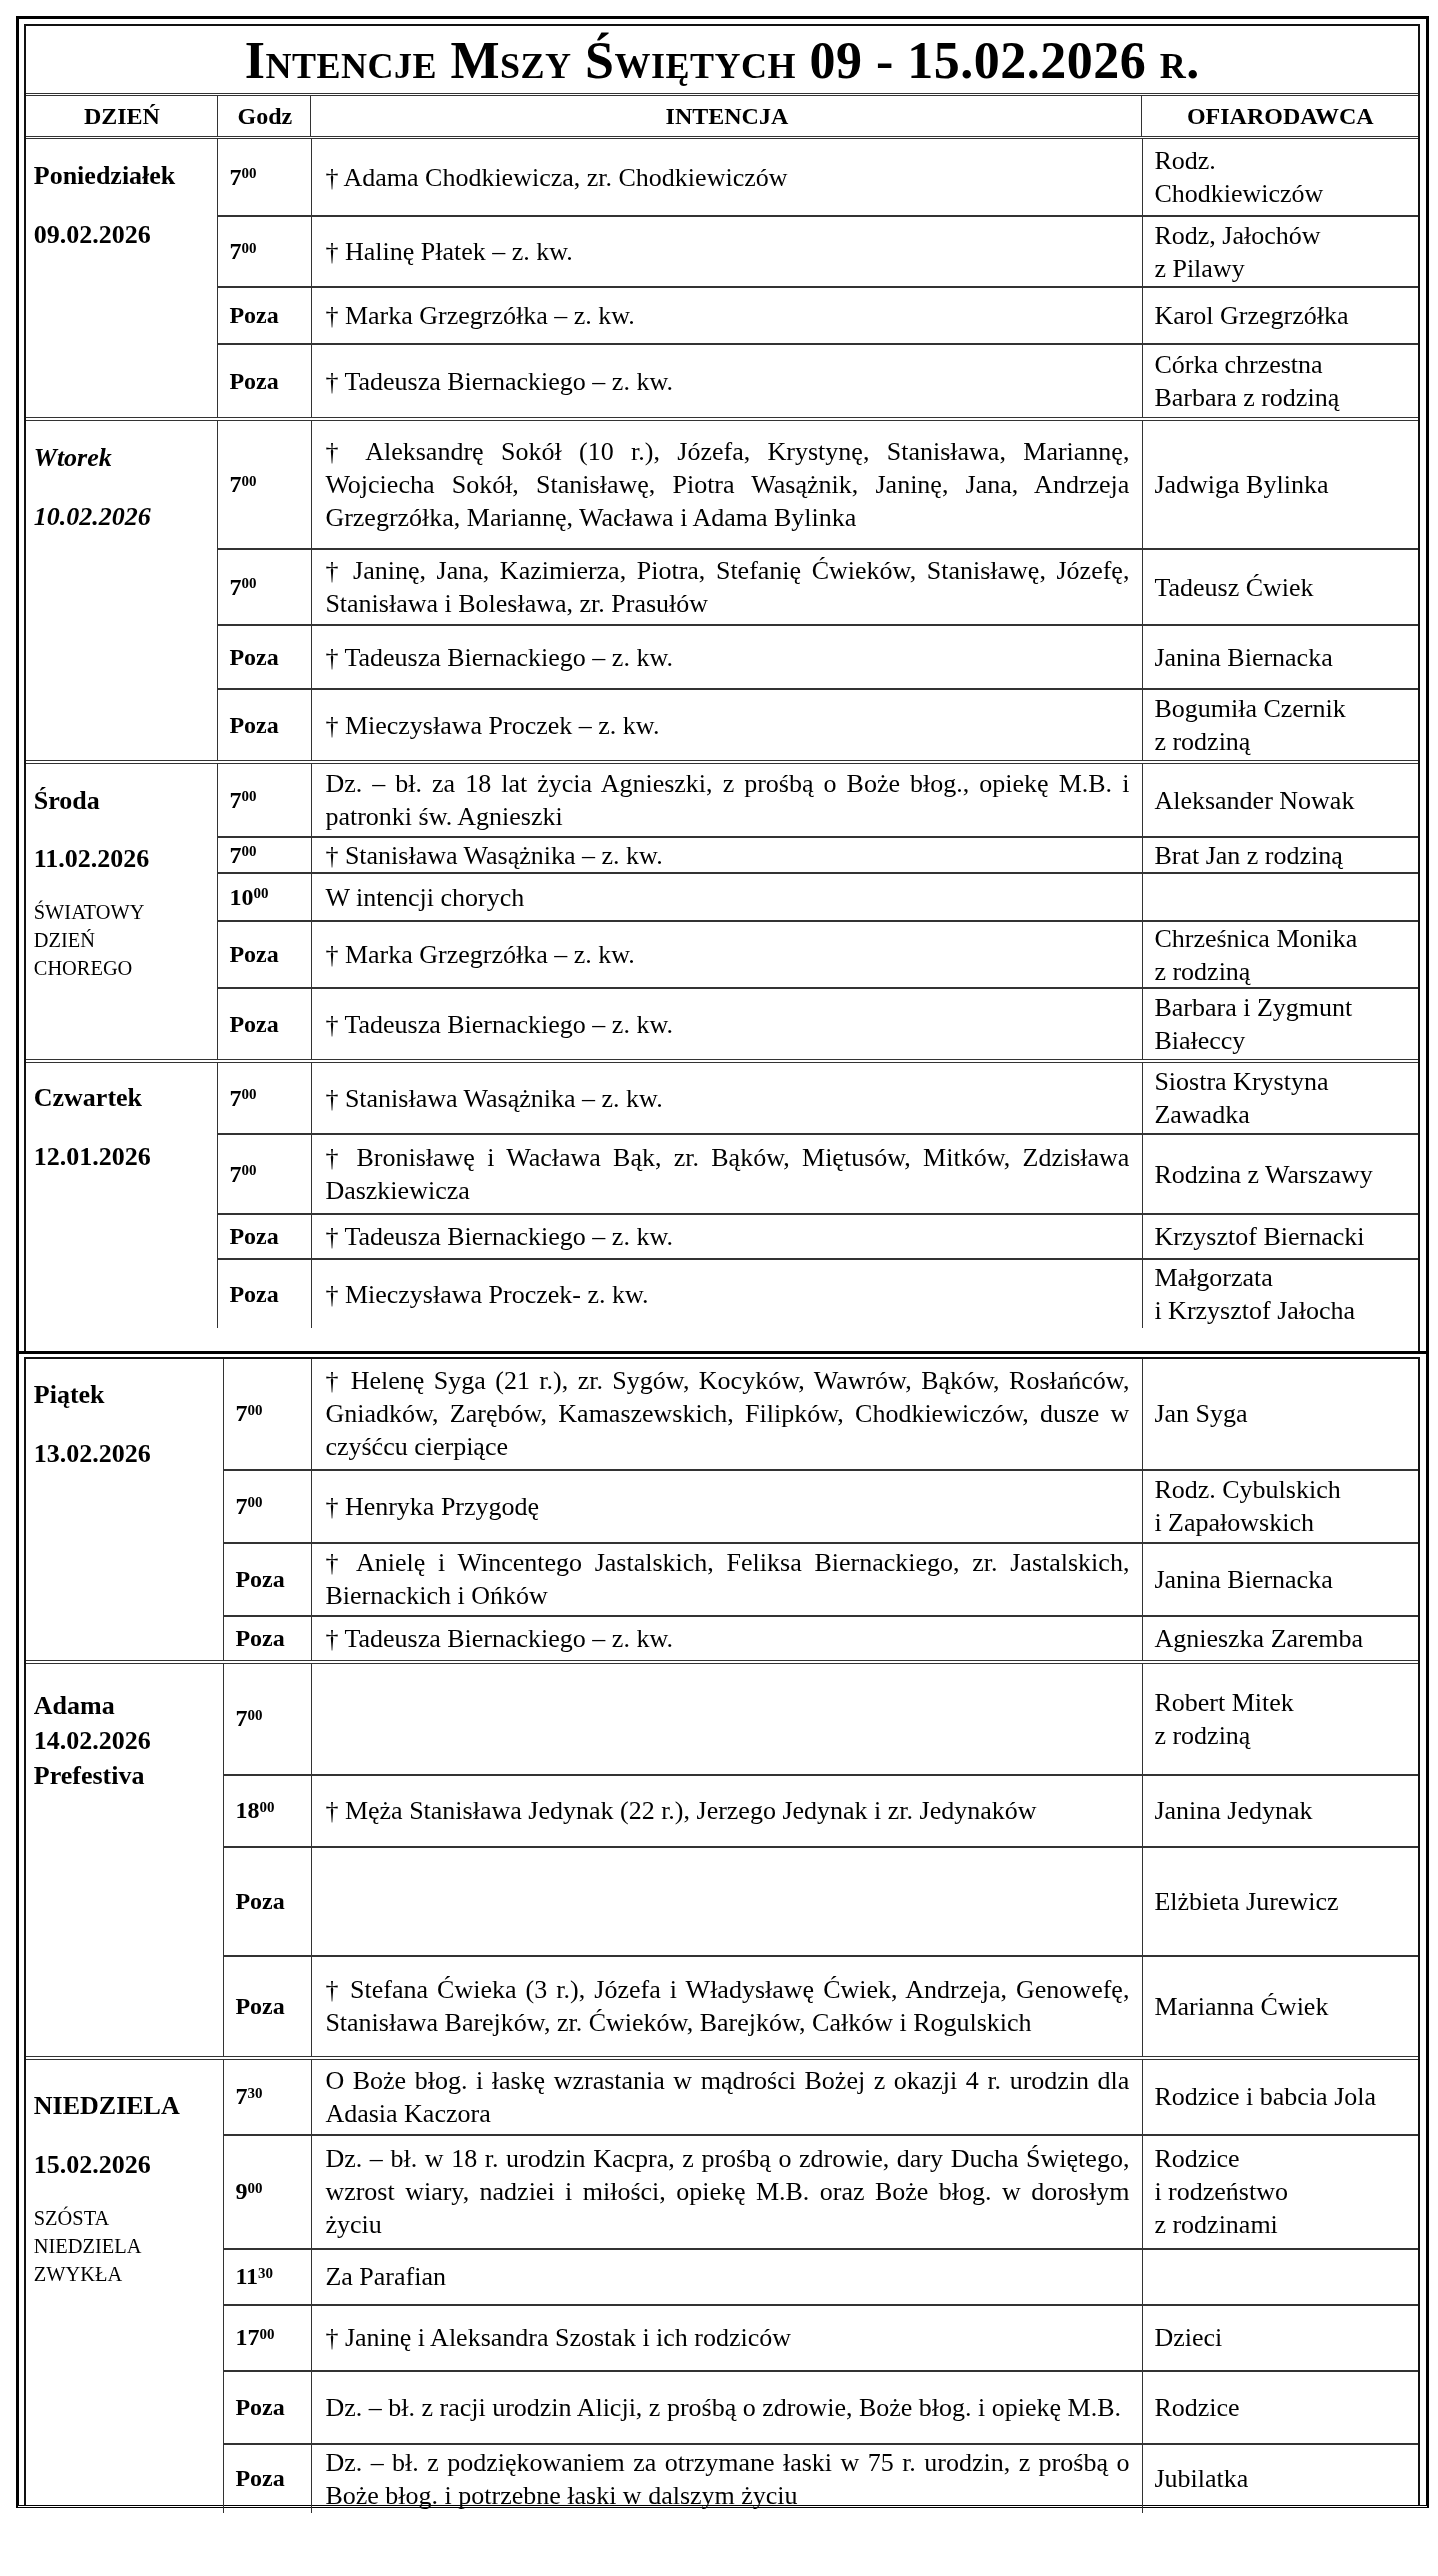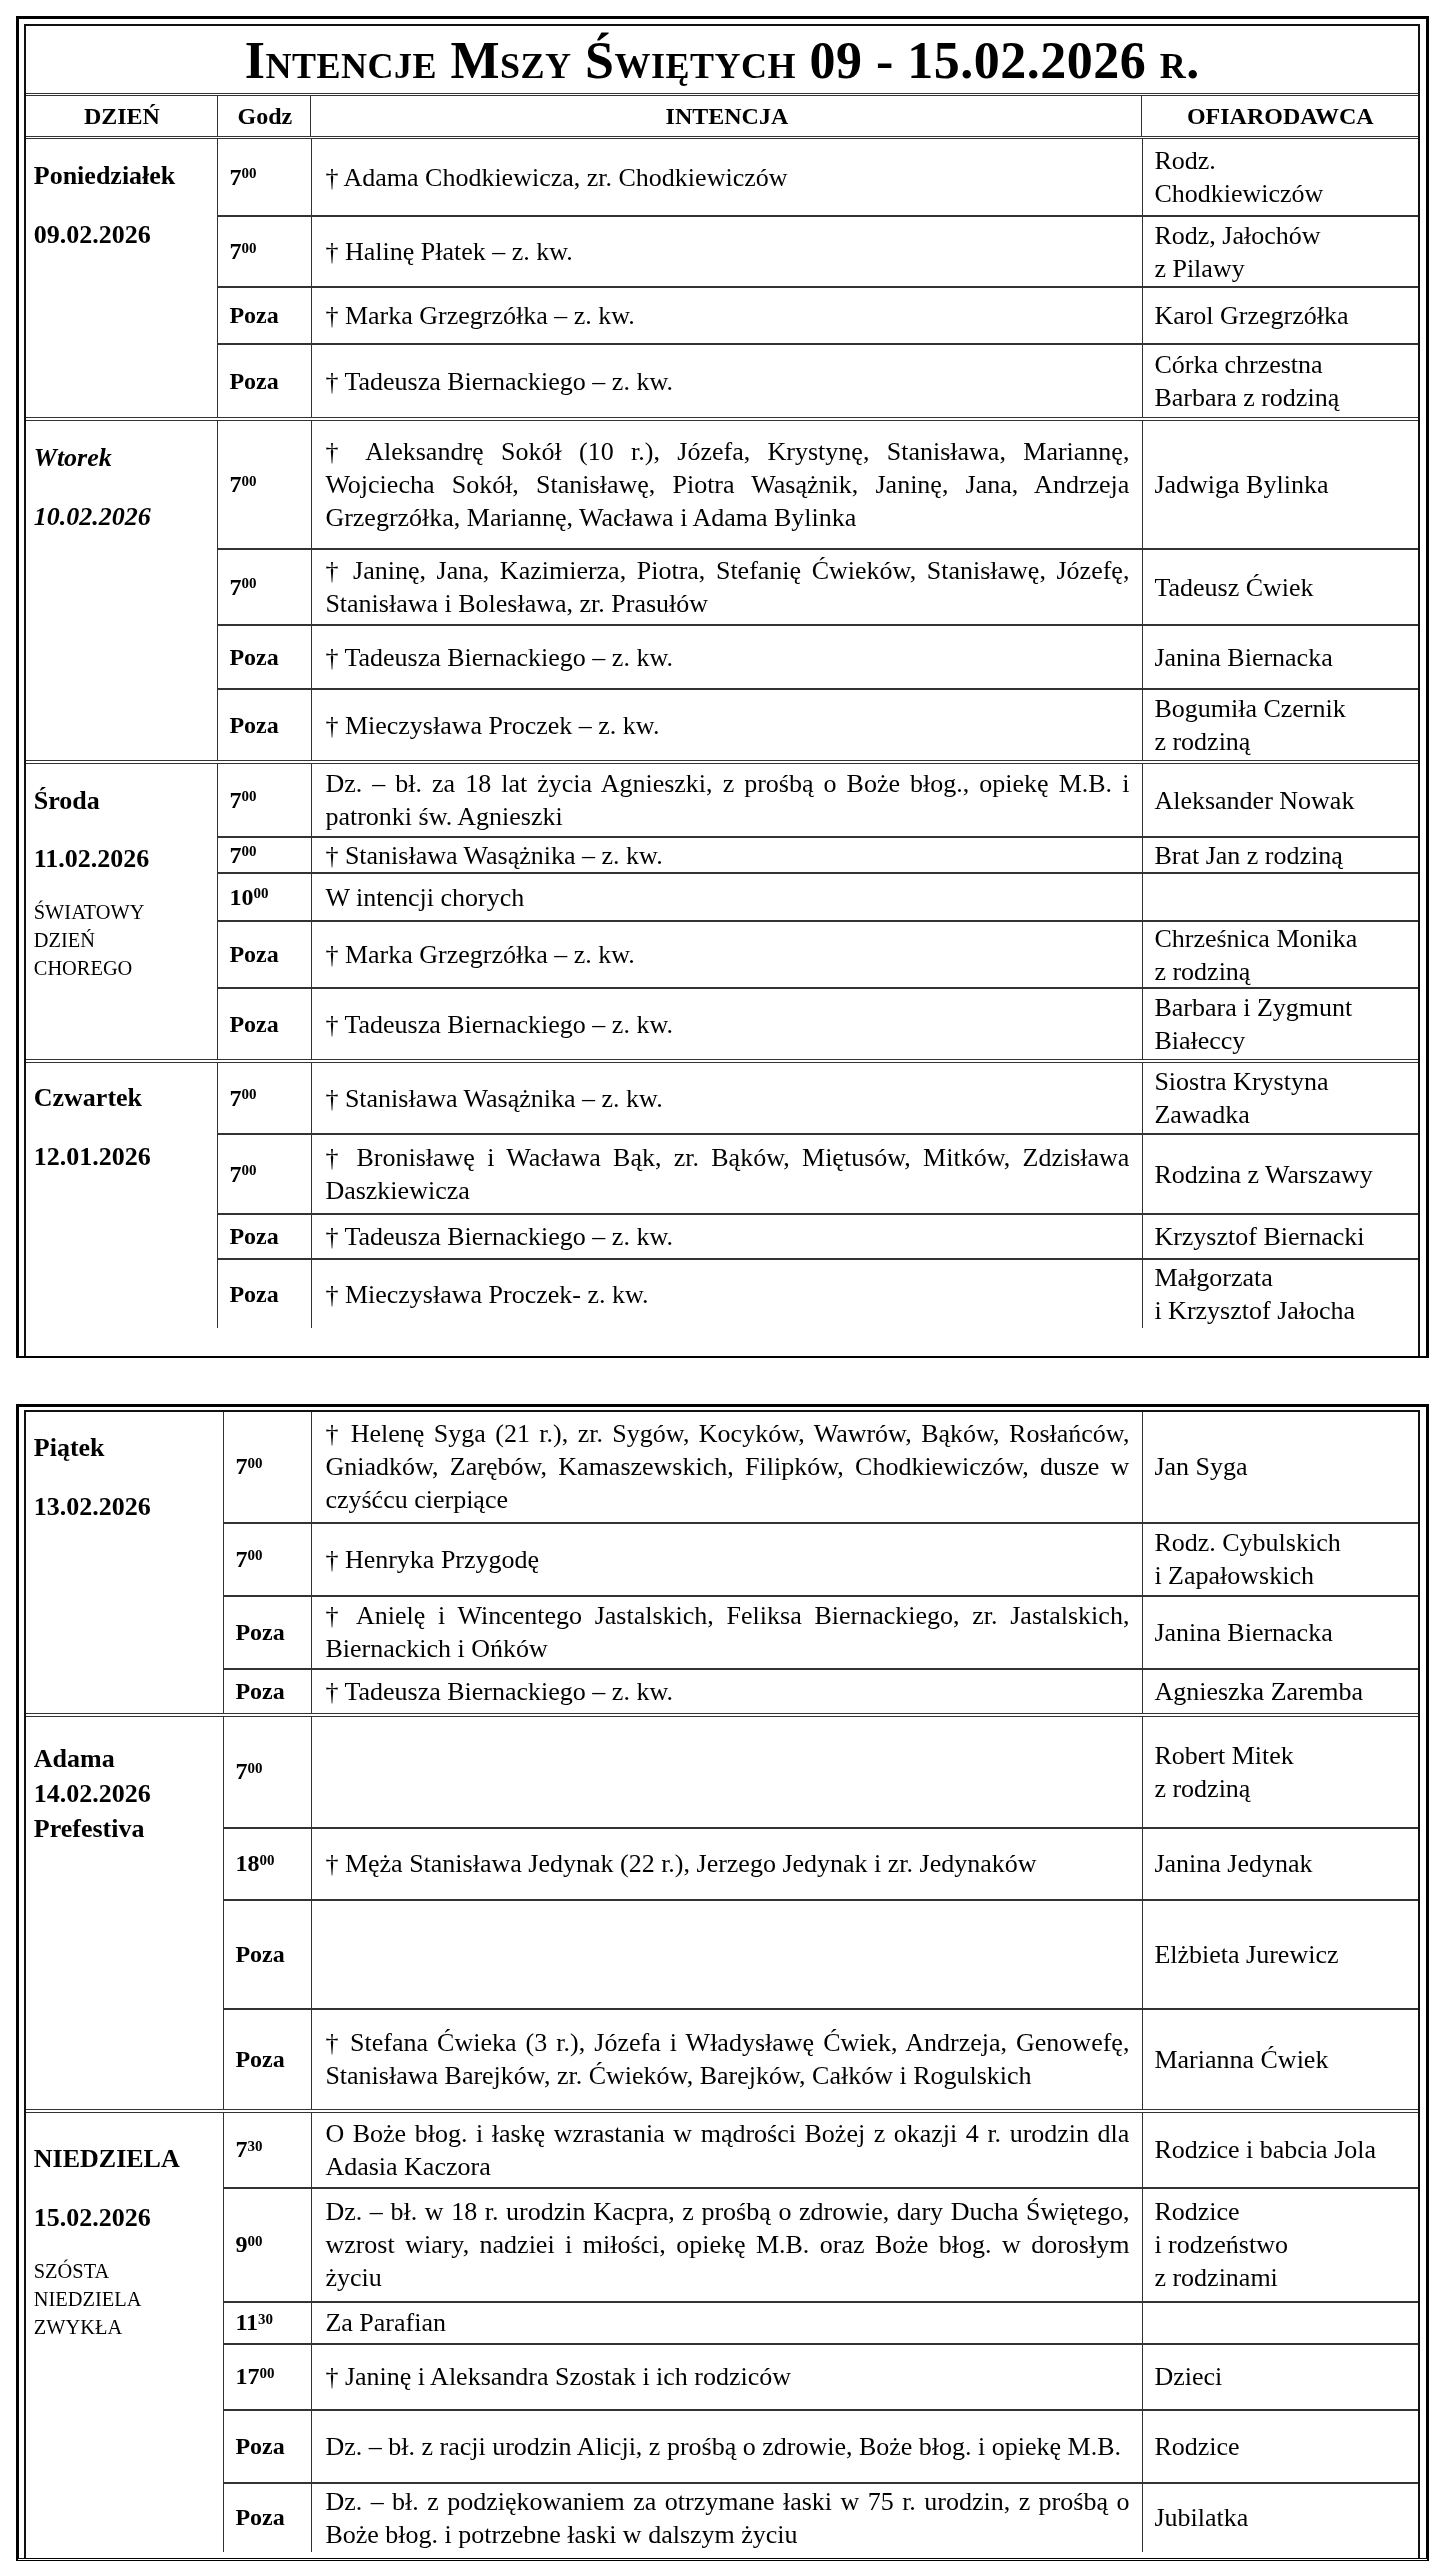--- a/index.html
+++ b/index.html
@@ -3,21 +3,21 @@
 <meta charset="utf-8">
 <style>
   html, body { margin: 0; padding: 0; background: #ffffff; }
   body { width: 1439px; height: 2576px; position: relative; overflow: hidden;
          font-family: "Liberation Serif", "DejaVu Serif", serif; color: #000; }
   .sheet { position: absolute; left: 15.8px; width: 1413px; border: 3.7px solid #000;
            box-sizing: border-box; background: #fff; }
   .inner { position: absolute; left: 5.6px; right: 5.6px; top: 5.6px; bottom: 0;
            border-left: 2.8px solid #111; border-right: 2.8px solid #111; border-top: 2.8px solid #111; }
   #t1 { top: 15.8px; height: 1342px; border-bottom: 2.8px solid #000; }
-  #t2 { top: 1404px; height: 1157px; border-bottom: 3.7px double #000; }
+  #t2 { top: 1351px; height: 1157px; border-bottom: 3.7px double #000; }
   #t2 .inner { top: 2.8px; }
   .title { position: absolute; left: 0; right: 0; top: 0; height: 65px; text-align: center;
            font-weight: bold; font-size: 52px; line-height: 69px; letter-spacing: 0.5px;
            font-variant: small-caps; }
   .hdr { position: absolute; left: 0; right: 0; top: 67px; height: 46px;
          border-top: 3.7px double #333; border-bottom: 3.7px double #333; box-sizing: border-box; }
   .hdr > div { position: absolute; top: 0; bottom: 0; font-weight: bold; font-size: 24px;
                display: flex; align-items: center; justify-content: center; }
   .c-day { left: 0; width: 191px; }
   .c-hour { left: 191px; width: 93px; border-left: 1.9px solid #333; }
@@ -392,21 +392,21 @@
                 <span>9</span>
                 <sup>00</sup>
               </div>
               <div class="intent">
                 <span>Dz. – bł. w 18 r. urodzin Kacpra, z prośbą o zdrowie, dary Ducha Świętego, wzrost wiary, nadziei i miłości, opiekę M.B. oraz Boże błog. w dorosłym życiu</span>
               </div>
               <div class="donor">Rodzice
 i rodzeństwo
 z rodzinami</div>
             </div>
-            <div class="row" style="height: 42px;">
+            <div class="row" style="height: 56px;">
               <div class="hour">
                 <span>11</span>
                 <sup>30</sup>
               </div>
               <div class="intent">
                 <span>Za Parafian</span>
               </div>
               <div class="donor"></div>
             </div>
             <div class="row" style="height: 66px;">

